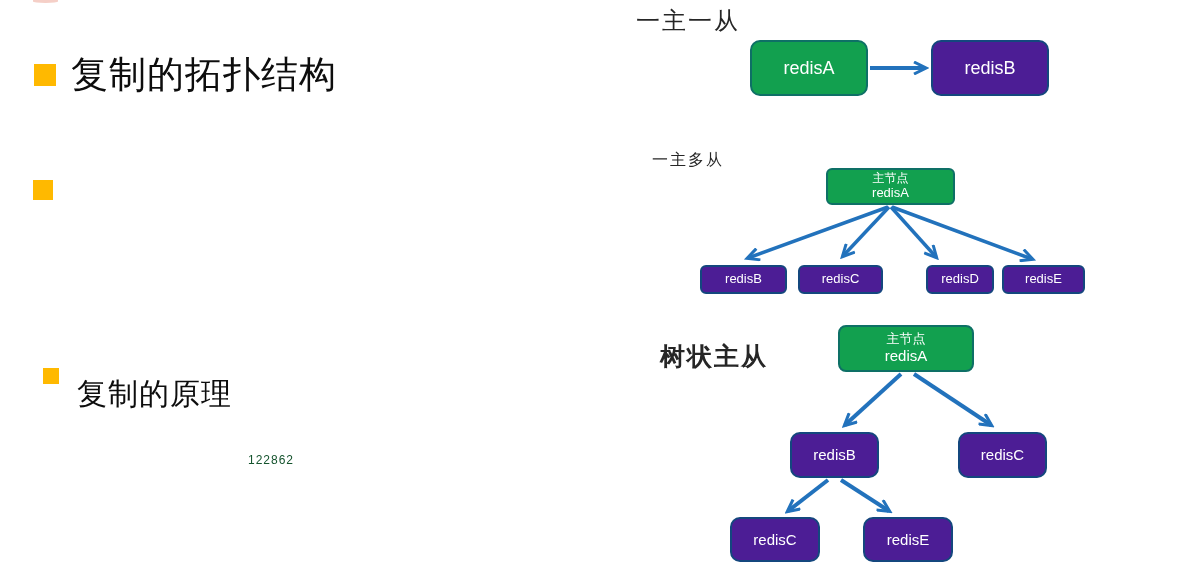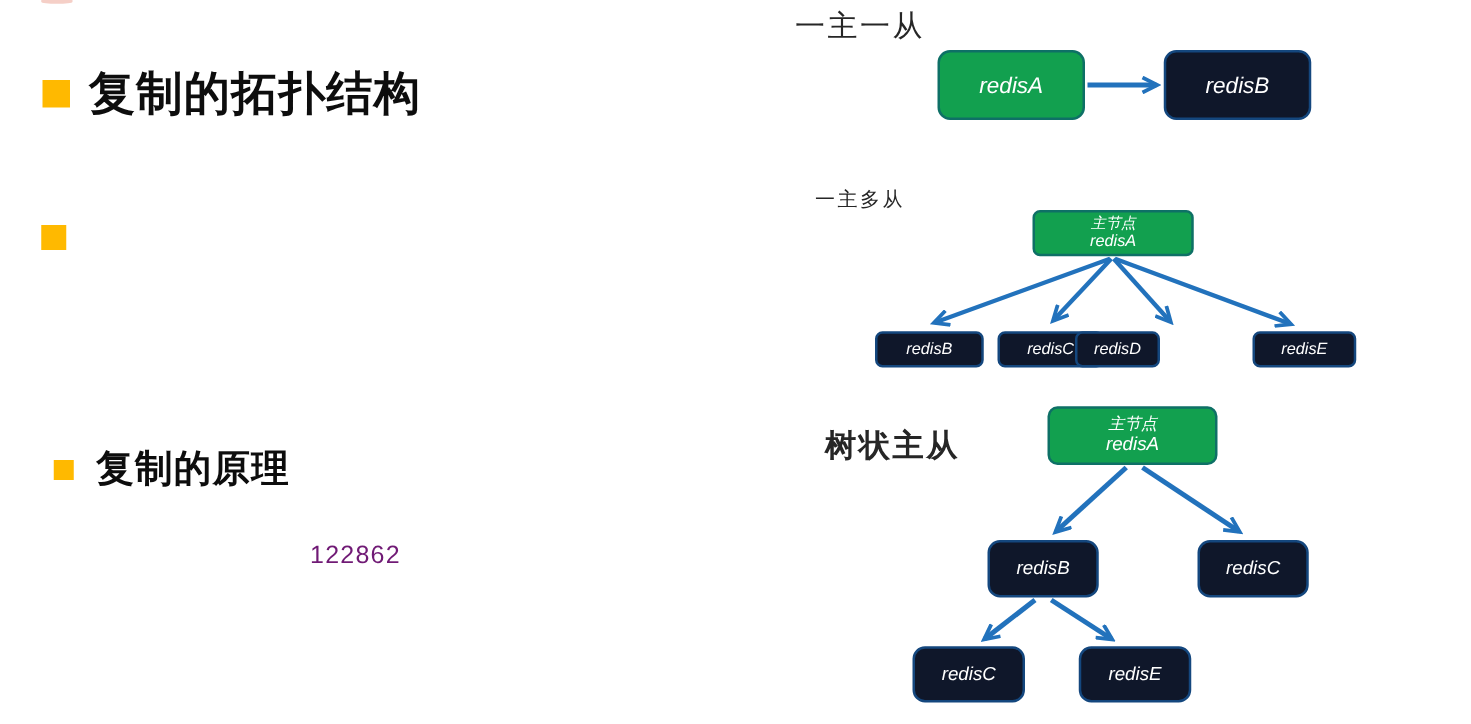--- a/index.html
+++ b/index.html
@@ -17,69 +17,68 @@
     position: absolute; left: 33px; top: 0; width: 25px; height: 3px;
     background: #f5cfc7; border-radius: 0 0 50% 50%;
   }
 
   
   .outline-item { position: absolute; display: flex; align-items: flex-start; }
   .bullet {
     display: inline-block; background: #FFB900; flex: none;
   }
   .outline-label {
-    font-weight: bold; color: #0d0d0d; line-height: 1.1;
+    font-weight: normal; color: #0d0d0d; line-height: 1.1;
     letter-spacing: 1px; white-space: nowrap;
   }
   .item-1 { left: 34px; top: 55px; }
   .item-1 .bullet { width: 22px; height: 22px; margin-top: 9px; }
   .item-1 .outline-label { font-size: 37px; margin-left: 15px; }
   .item-2 { left: 33px; top: 172px; }
   .item-2 .bullet { width: 20px; height: 20px; margin-top: 8px; }
   .item-2 .outline-label { font-size: 29px; margin-left: 17px; }
   .item-3 { left: 43px; top: 359px; }
   .item-3 .bullet { width: 16px; height: 16px; margin-top: 9px; }
-  .item-3 .outline-label { font-size: 30px; margin-left: 18px; }
+  .item-3 .outline-label { font-size: 30px; margin-left: 18px; margin-top: 18px; }
 
   .watermark {
-    position: absolute; left: 248px; top: 433px;
-    font-size: 20px; color: #701a75; letter-spacing: 1px;
+    position: absolute; left: 248px; top: 453px;
+    font-size: 12px; color: #14532d; letter-spacing: 1px;
   }
 
   
   .diagram-title {
     position: absolute; color: #262626; white-space: nowrap;
     font-weight: 400;
   }
   .title-1 { left: 636px; top: 5px;   font-size: 24px; letter-spacing: 2px; text-align: right; }
   .title-2 { left: 652px; top: 150px; font-size: 16px; letter-spacing: 2px; }
   .title-3 { left: 660px; top: 340px; font-size: 25px; letter-spacing: 2px; font-weight: bold; }
 
   
   .node {
     position: absolute; color: #ffffff; text-align: left;
     display: flex; flex-direction: column; justify-content: center; align-items: center;
     line-height: 1.15;
-    font-style: italic;
   }
   .node.master { background: #12A04F; border: 2px solid #0e7066; }
-  .node.slave  { background: #0f172a; border: 2px solid #14477e; }
+  .node.slave  { background: #4c1d95; border: 2px solid #14477e; }
 
   
   .d1-master { left: 750px; top: 40px; width: 118px; height: 56px; border-radius: 10px; font-size: 18px; border-width: 3px; }
   .d1-slave  { left: 931px; top: 40px; width: 118px; height: 56px; border-radius: 10px; font-size: 18px; border-width: 3px; }
 
   
   .d2-master { left: 826px; top: 168px; width: 129px; height: 37px; border-radius: 6px; }
   .d2-master .line1 { font-size: 12px; }
   .d2-master .line2 { font-size: 13px; }
   .d2-slave { top: 265px; height: 29px; border-radius: 6px; font-size: 13px; }
   .d2-s0 { left: 700px;  width: 87px; }
   .d2-s1 { left: 798px;  width: 85px; }
-  .d2-s2 { left: 860px;  width: 68px; }
+  .d2-s2 { left: 926px;  width: 68px; }
   .d2-s3 { left: 1002px; width: 83px; }
 
   
   .d3-master { left: 838px; top: 325px; width: 136px; height: 47px; border-radius: 8px; }
   .d3-master .line1 { font-size: 13px; }
   .d3-master .line2 { font-size: 15px; }
   .d3-mid    { top: 432px; width: 89px; height: 46px; border-radius: 10px; font-size: 15px; }
   .d3-m0 { left: 790px; }
   .d3-m1 { left: 958px; }
   .d3-bot    { top: 517px; width: 90px; height: 45px; border-radius: 10px; font-size: 15px; }

